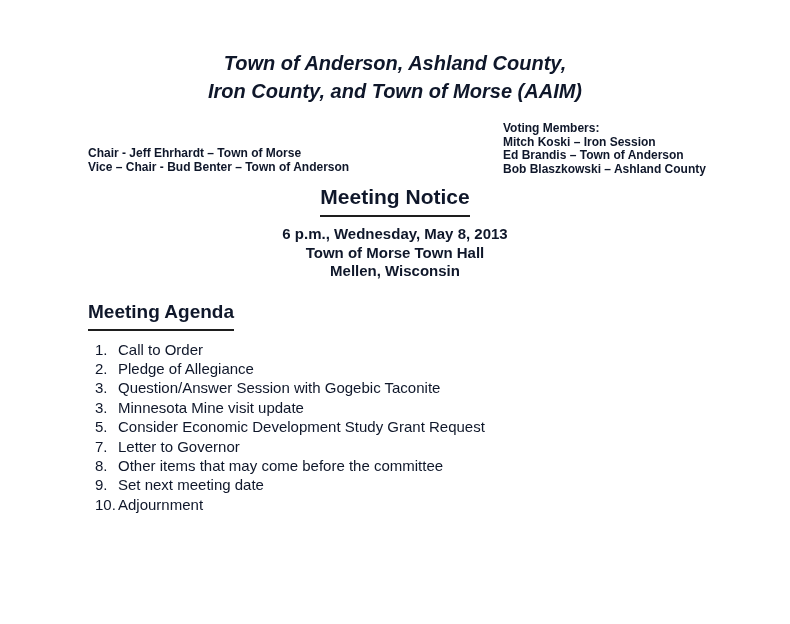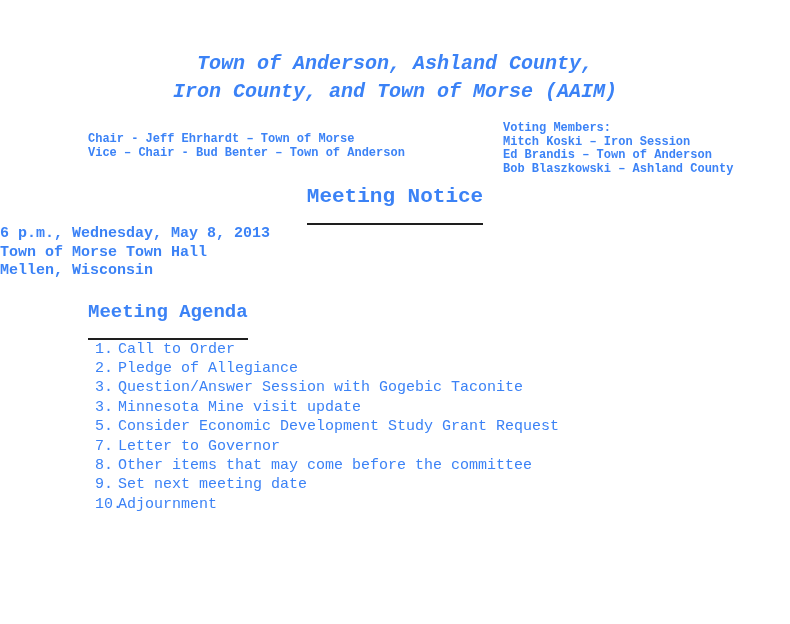--- a/index.html
+++ b/index.html
@@ -1,56 +1,56 @@
 <!DOCTYPE html>
 <html><head>
 <meta charset="utf-8">
 <style>
   html, body { margin: 0; padding: 0; background: #ffffff; }
   .page {
     position: relative;
     width: 790px;
     height: 624px;
     background: #ffffff;
-    font-family: Liberation Mono, monospace;
-    color: #3b82f6;
+    font-family: Liberation Sans, sans-serif;
+    color: #0f172a;
     overflow: hidden;
   }
   .title-block {
     padding-top: 50px;
     text-align: center;
     font-style: italic;
     font-weight: 700;
     font-size: 20px;
     line-height: 27.5px;
   }
   .columns {
     position: relative;
     margin: 17px 0 0 88px;
     height: 63px;
     font-size: 12px;
     font-weight: 700;
     line-height: 13.5px;
   }
-  .officers { position: absolute; left: 0; top: 11px; }
+  .officers { position: absolute; left: 0; top: 25px; }
   .members  { position: absolute; left: 415px; top: 0; }
   .notice {
     margin: 0;
     text-align: center;
     font-size: 21px;
     font-weight: 700;
     line-height: 24px;
   }
   .underlined {
     border-bottom: 2px solid #1e1e1e;
-    padding-bottom: 15px;
+    padding-bottom: 7px;
   }
   .meeting-details {
     margin-top: 16px;
-    text-align: left;
+    text-align: center;
     font-weight: 700;
     font-size: 15px;
     line-height: 18.5px;
   }
   .agenda-heading {
     margin: 20px 10px 0 88px;
     font-size: 19px;
     font-weight: 700;
     line-height: 22px;
   }

